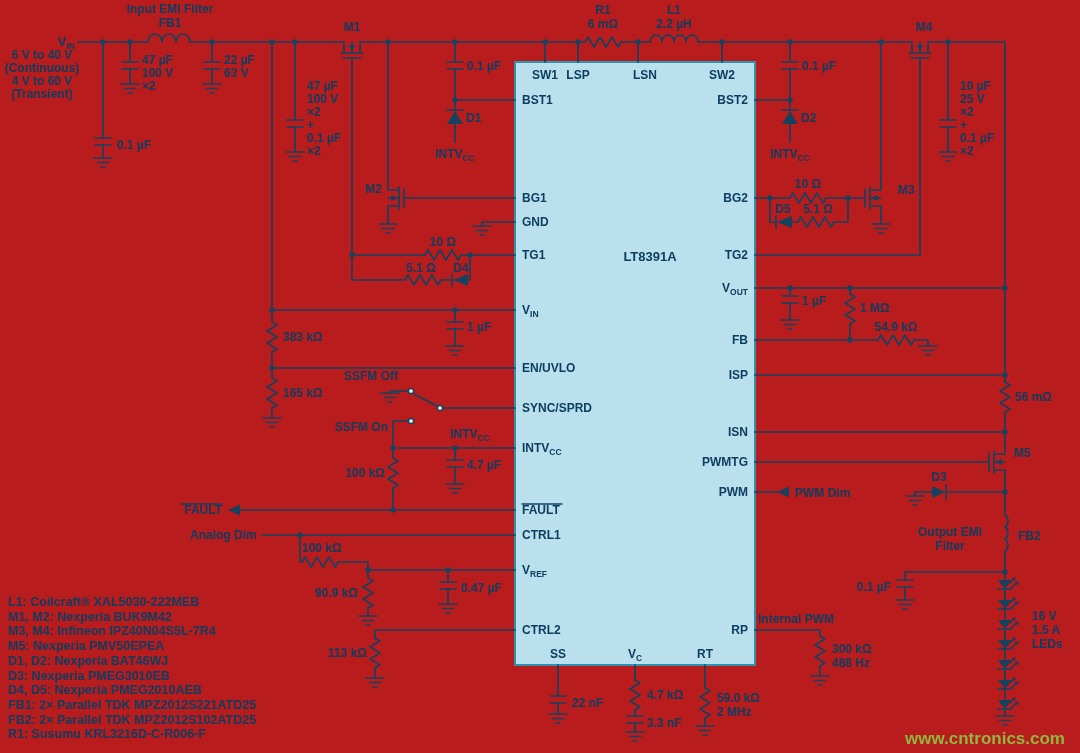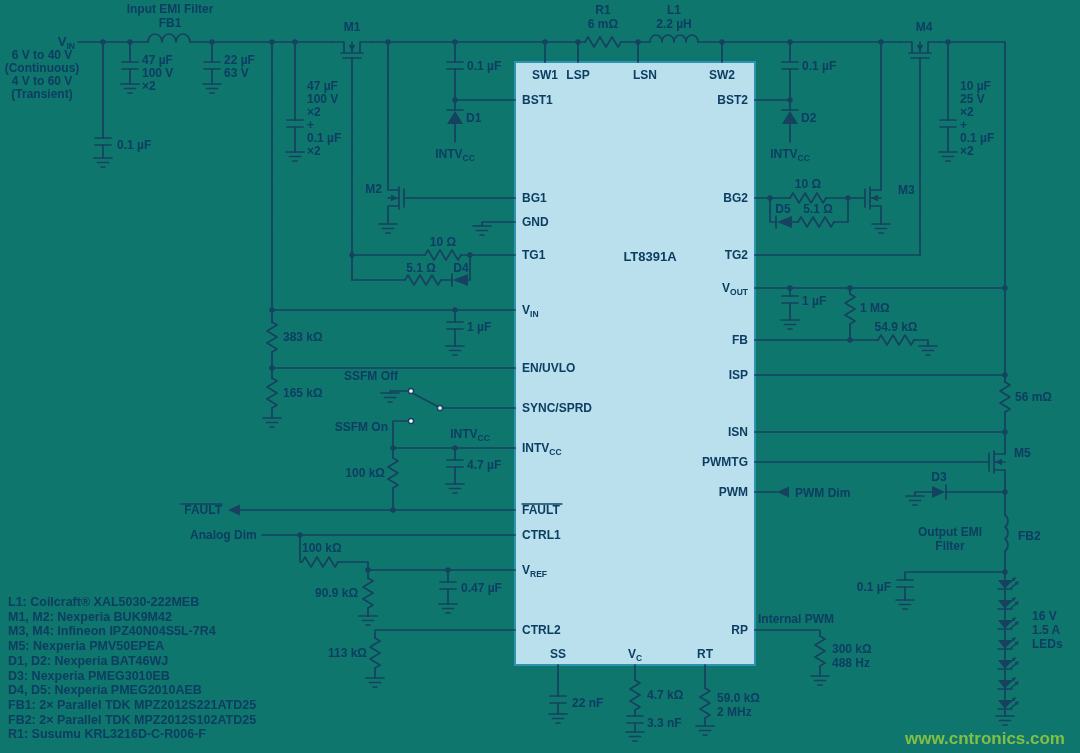--- a/index.html
+++ b/index.html
@@ -1,16 +1,16 @@
 <!DOCTYPE html>
 <html><head>
 <meta charset="utf-8">
 <style>
   html,body{margin:0;padding:0;background:#fff;}
-  #canvas{position:relative;width:1080px;height:753px;background:#0f766e;overflow:hidden;}
+  #canvas{position:relative;width:1080px;height:753px;background:#b91c1c;overflow:hidden;}
   svg text{font-family:"Liberation Sans",sans-serif;font-weight:700;font-size:12px;fill:#0d3d61;}
   svg text.big{font-size:13px;}
   svg text.bom{font-size:12.5px;}
   svg text.wm{font-size:17px;fill:#8dc63f;opacity:.92;}
   .sub{font-size:8.5px;}
   .wire,.sym{stroke:#16415f;stroke-width:1.7;fill:none;stroke-linecap:round;stroke-linejoin:round;}
   .thin{stroke-width:1.3;}
   .fillp{fill:#16415f;stroke:none;}
   .dot{fill:#16415f;stroke:none;}
   .icbox{fill:#b9e0ec;stroke:#2f93b0;stroke-width:2;}

